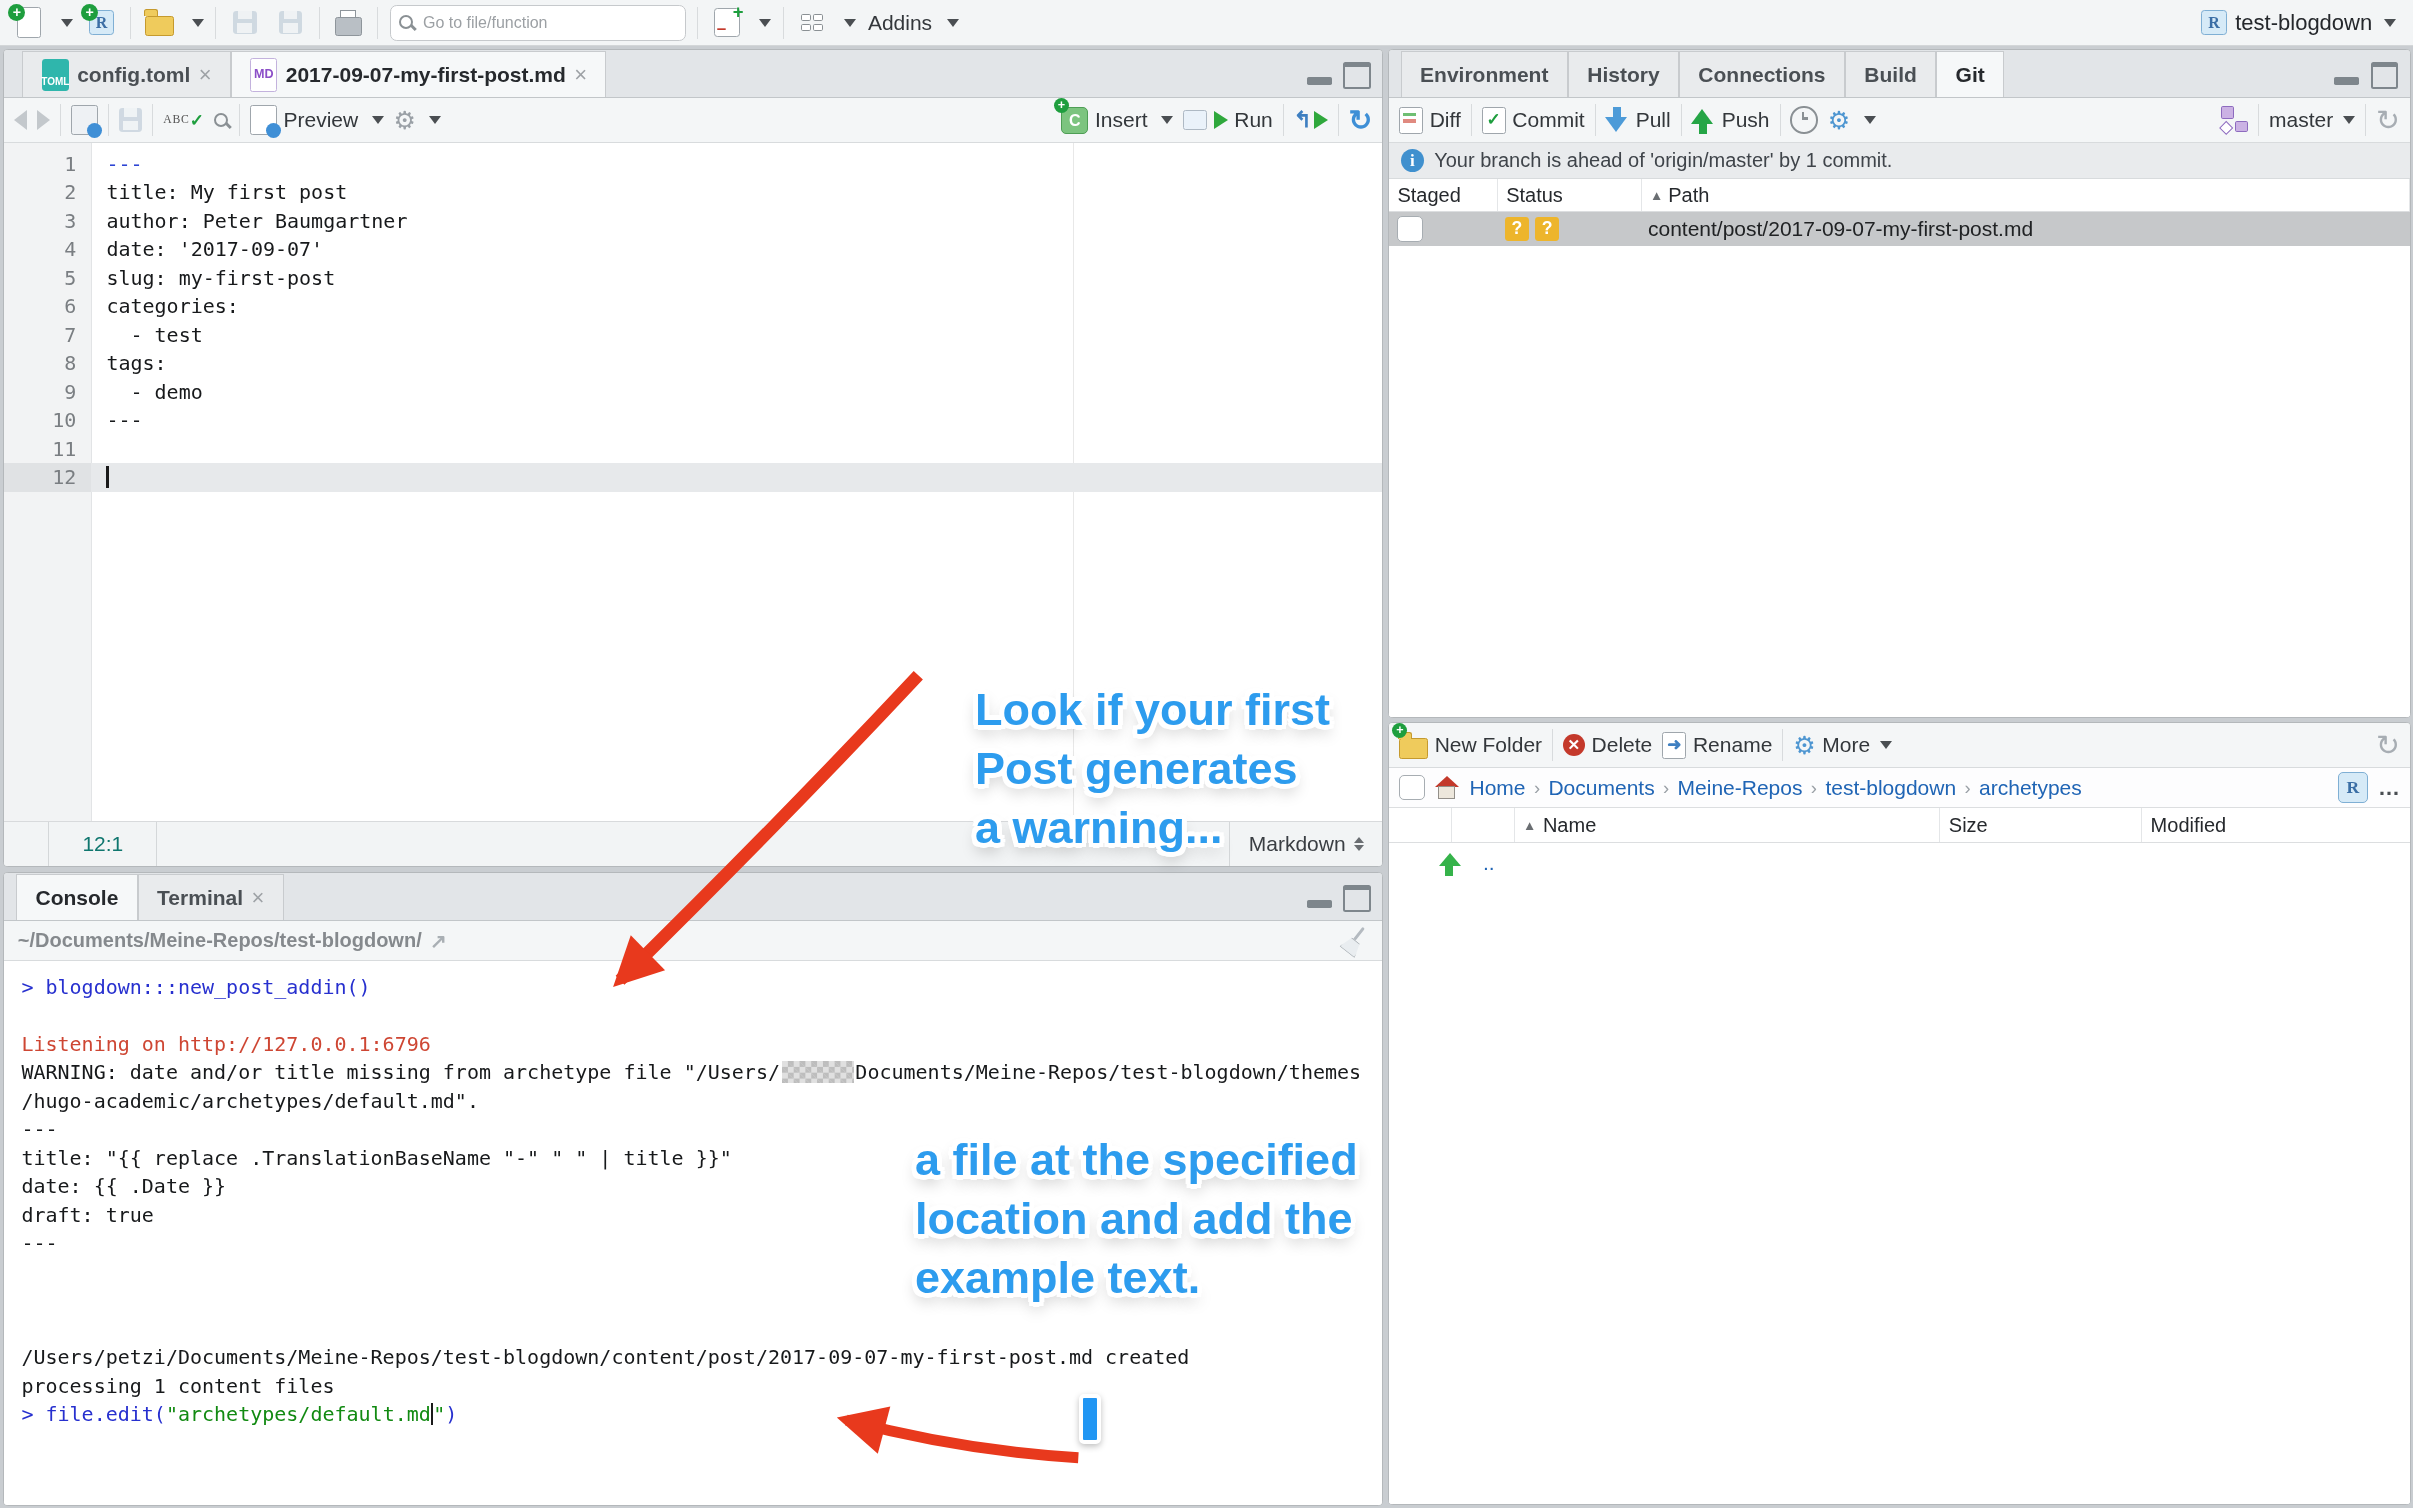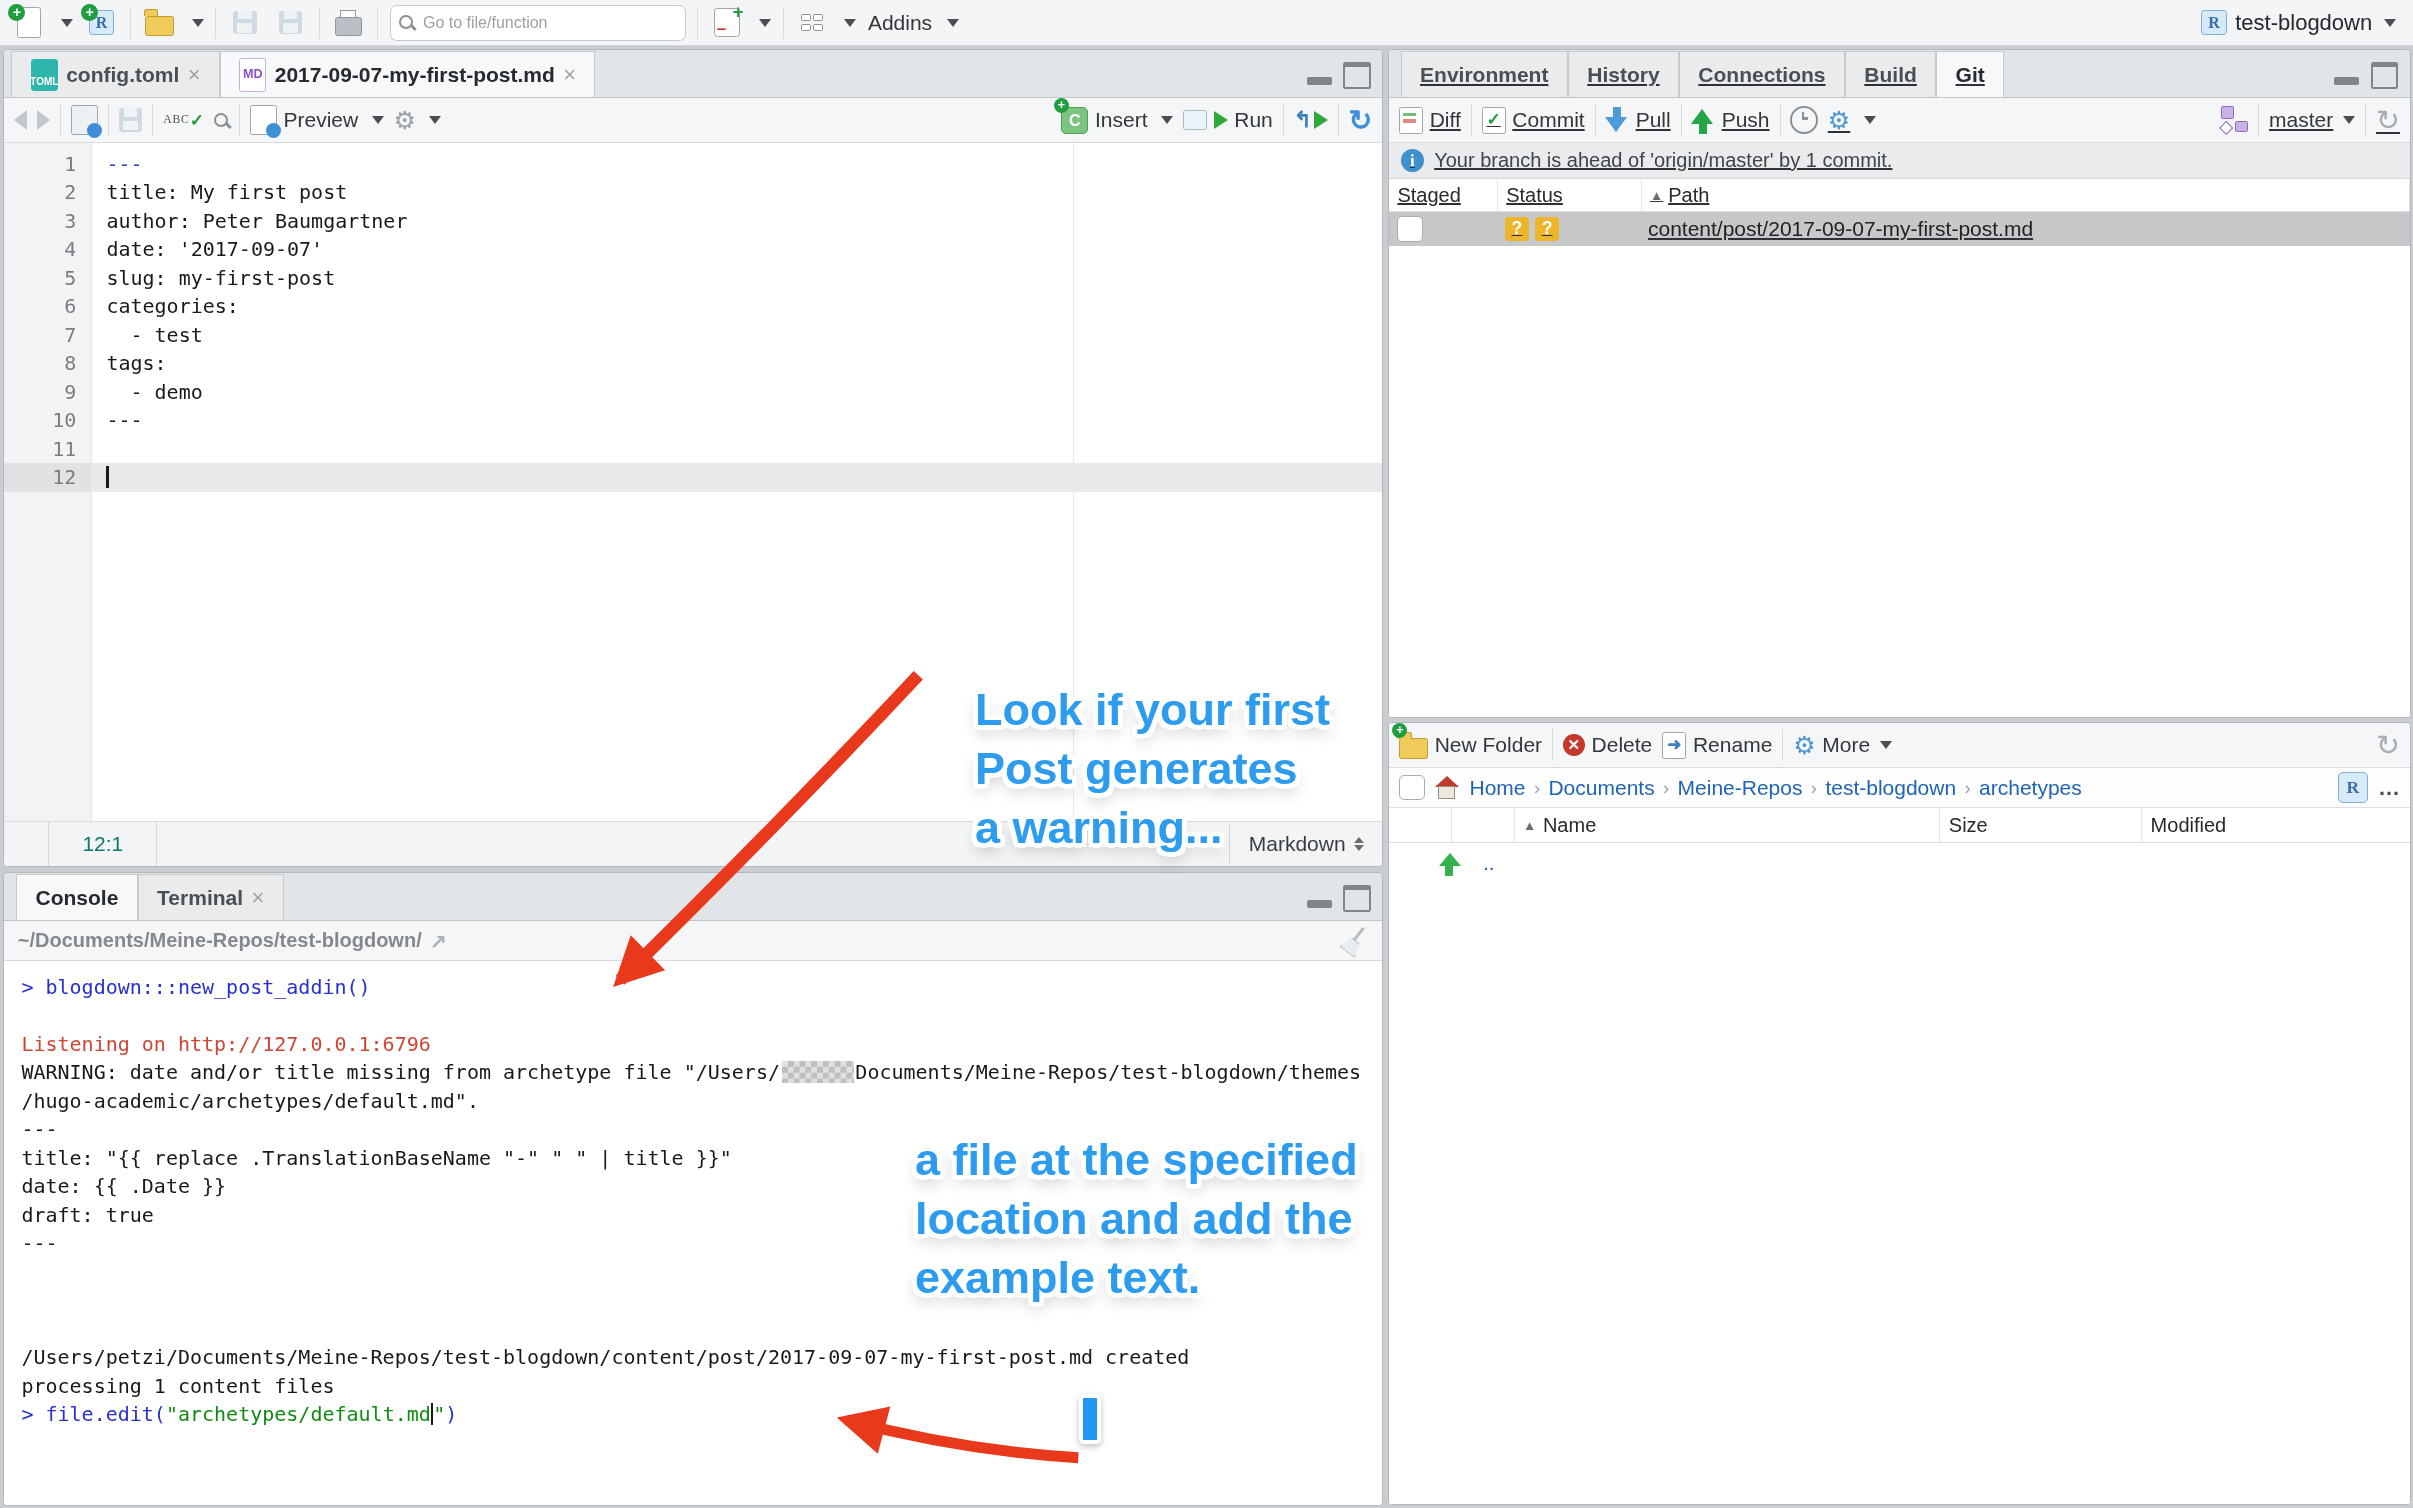--- a/index.html
+++ b/index.html
@@ -39,21 +39,21 @@
   .grid2{display:grid;grid-template-columns:10px 10px;grid-template-rows:7.5px 7.5px;gap:2.5px;}
   .grid2 span{background:#FFF;border:1.7px solid #8A9094;border-radius:1.7px;}
   .tblabel{font-size:21px;color:#33373B;}
   .proj{display:flex;align-items:center;gap:8.4px;font-size:22px;color:#25282C;}
 
   
   .pane{position:absolute;background:#F2F4F5;border:0.8px solid #B4B8BB;border-radius:4.2px;overflow:hidden;
         display:flex;flex-direction:column;}
   .pane-editor{left:3.4px;top:49px;width:1378px;height:816px;}
   .pane-console{left:3.4px;top:872px;width:1378px;height:632px;}
-  .pane-git{left:1388px;top:49px;width:1021px;height:667px;text-decoration:underline;}
+  .pane-git{left:1388px;top:49px;width:1021px;height:667px;}
   .pane-files{left:1388px;top:722px;width:1021px;height:781px;}
 
   .tabstrip{display:flex;align-items:flex-end;background:#E2E5E8;border-bottom:0.8px solid #C2C6C9;height:47px;flex:0 0 auto;position:relative;}
   .tab{display:flex;align-items:center;gap:8.4px;height:45px;padding:0 18.4px;border:0.8px solid #C8CBCE;border-bottom:none;
        background:#E9EBED;font-size:21px;font-weight:bold;color:#4A4F54;white-space:nowrap;}
   .tab.active{background:#F6F8F9;color:#26292D;}
   .tab .x{color:#9EA2A6;font-size:22px;font-weight:normal;}
   .winctl{position:absolute;right:11.7px;top:11.7px;display:flex;gap:11.7px;align-items:center;}
   .minic{width:25px;height:7.5px;background:#7E868C;border-radius:1.7px;margin-top:11.7px;}
   .maxic{width:23.5px;height:20px;border:2.5px solid #7E868C;border-radius:2.5px;border-top-width:5.9px;}
@@ -260,21 +260,21 @@
       <span class="proj">
         <span class="cube">R</span>
         <span>test-blogdown</span>
         <span class="crt"></span>
       </span>
     </div>
   </div>
 
   <div class="pane pane-editor">
     <div class="tabstrip">
-      <div class="tab" style="margin-left:7px;align-items:center;">
+      <div class="tab" style="margin-left:18px;align-items:center;">
         <span class="tomlic">TOML</span>
         <span>config.toml</span>
         <span class="x">×</span>
       </div>
       <div class="tab active">
         <span class="mdic">MD</span>
         <span>2017-09-07-my-first-post.md</span>
         <span class="x">×</span>
       </div>
       <div class="winctl">

